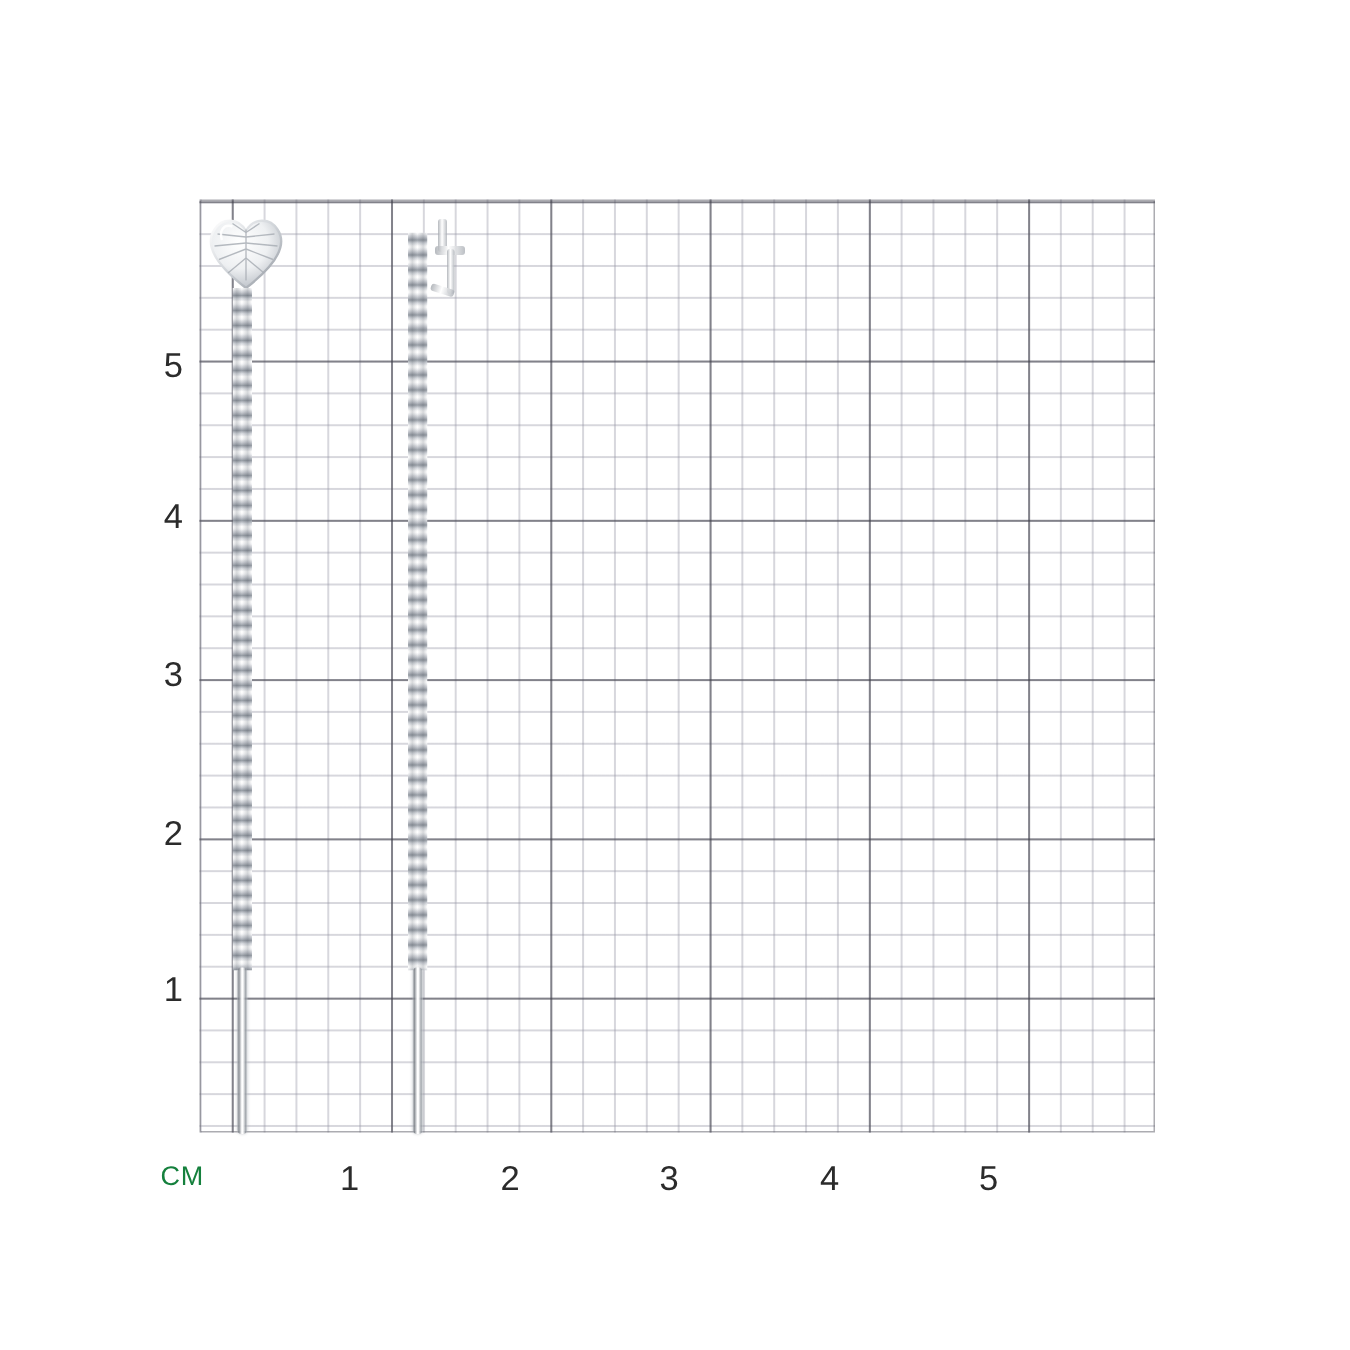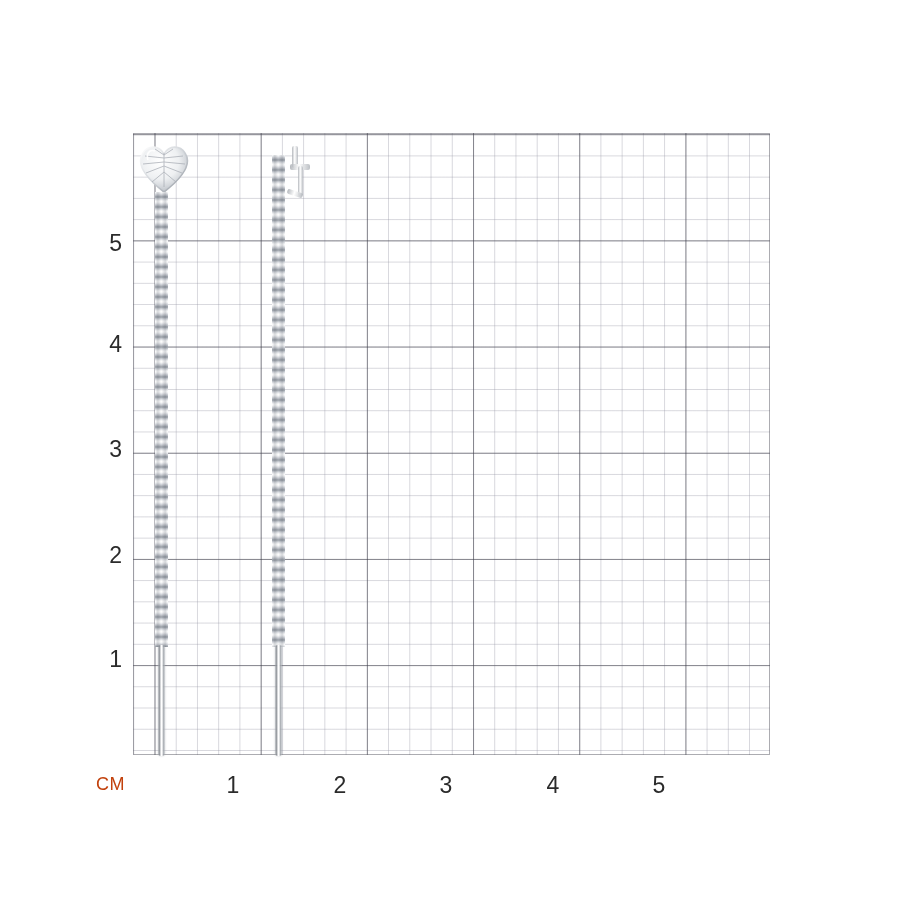--- a/index.html
+++ b/index.html
@@ -66,24 +66,24 @@
     position: absolute;
     color: #2b2b2b;
     font-size: 23px;
     line-height: 1;
     font-family: "Liberation Sans", sans-serif;
   }
   .y-label { text-align: right; width: 30px; }
   .x-label { text-align: center; width: 40px; }
   #cm-label {
     position: absolute;
-    left: 96px;
+    left: 107px;
     top: 774px;
     font-size: 18px;
-    color: #c2410c;
+    color: #15803d;
     letter-spacing: 0.5px;
   }
 
   
   .earring {
     position: absolute;
   }
 
   
   .heart {

